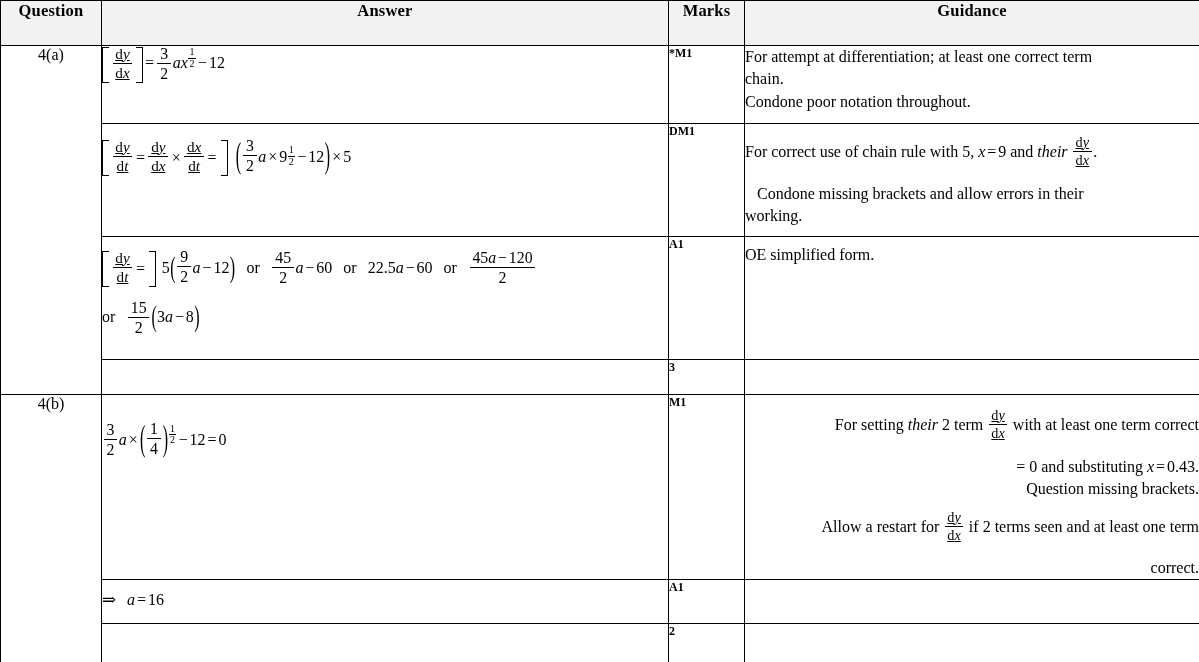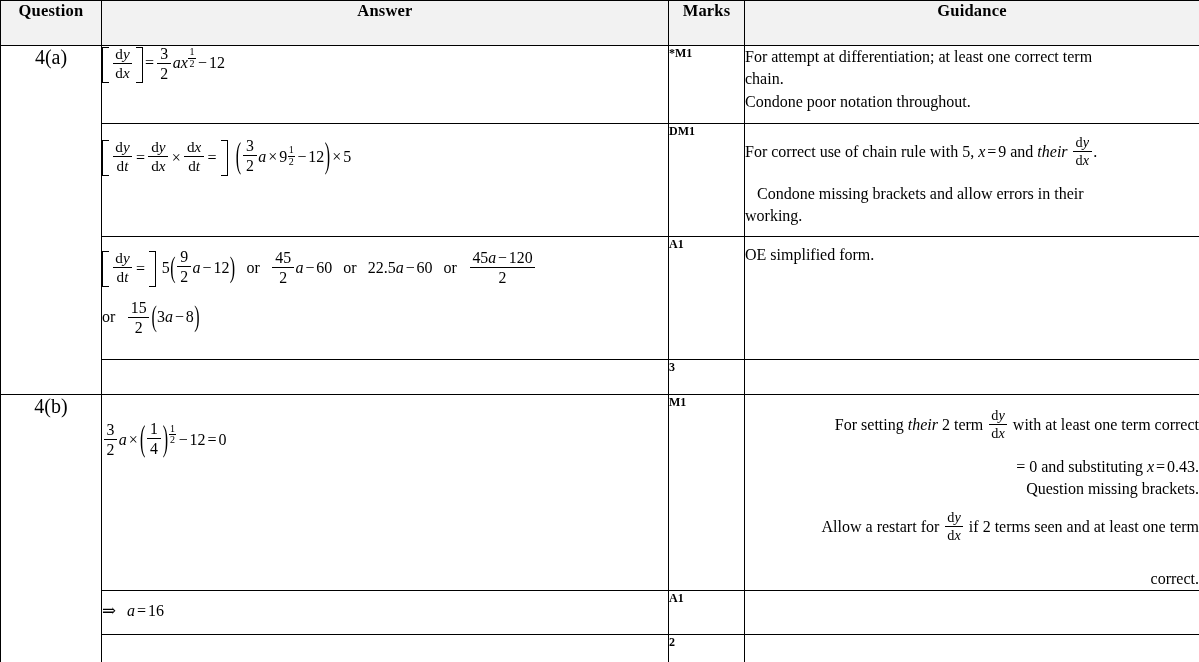--- a/index.html
+++ b/index.html
@@ -31,21 +31,21 @@
     text-align:center;
     font-weight:bold;
     font-size:16.5px;
     height:45px;
     vertical-align:middle;
     letter-spacing:.2px;
   }
 
   .q-cell{
     text-align:center;
-    font-size:20px;
+    font-size:16px;
     padding-top:9px;
   }
   .ans-cell{
     font-size:16px;
     padding:8px 8px 8px 11px;
   }
   .marks-cell{
     text-align:left;
     font-weight:bold;
     font-size:12px;
@@ -92,21 +92,21 @@
     border-bottom:1px solid #000;
     line-height:1.08;
     font-size:.99em;
   }
   .frac .den{
     display:block;
     padding:1px .18em 0 .18em;
     line-height:1.08;
     font-size:.99em;
   }
-  .frac.dd .num,.frac.dd .den{font-size:.95em;}
+  .frac.dd .num,.frac.dd .den{font-size:.95em;text-decoration:underline;}
 
   
   .sfrac{
     display:inline-flex;flex-direction:column;align-items:center;
     vertical-align:middle;font-size:.62em;margin:0 .05em;
     position:relative;top:-0.05em;
   }
   .sfrac .num{border-bottom:1px solid #000;padding:0 .12em;line-height:1.05;}
   .sfrac .den{padding:0 .12em;line-height:1.05;}
   sup.expf{vertical-align:super;line-height:0;}
@@ -335,21 +335,21 @@
         <p style="margin-top:13px;">
           <span>= 0 and substituting </span><span class="math"><span class="mi">x</span><span class="op">=</span><span class="mn">0.43</span></span><span>.</span>
         </p>
         <p>Question missing brackets.</p>
         <p style="margin-top:11px;line-height:1.1;">
           <span>Allow a restart for </span><span class="math"><span class="frac dd" style="font-size:15px;">
                   <span class="num"><span class="mn">d</span><span class="mi">y</span></span>
                   <span class="den"><span class="mn">d</span><span class="mi">x</span></span>
                 </span></span><span> if 2 terms seen and at least one term</span>
         </p>
-        <p style="margin-top:24px;">correct.</p>
+        <p style="margin-top:13px;">correct.</p>
       </td>
     </tr>
 
     <tr style="height:44px;">
       <td class="ans-cell" style="padding-top:11px;">
         <span class="math">
           <span class="mn" style="font-size:1.05em;">⇒</span><span class="opw">&nbsp;</span><span class="mi">a</span><span class="op">=</span><span class="mn">16</span>
         </span>
       </td>
       <td class="marks-cell">A1</td>

